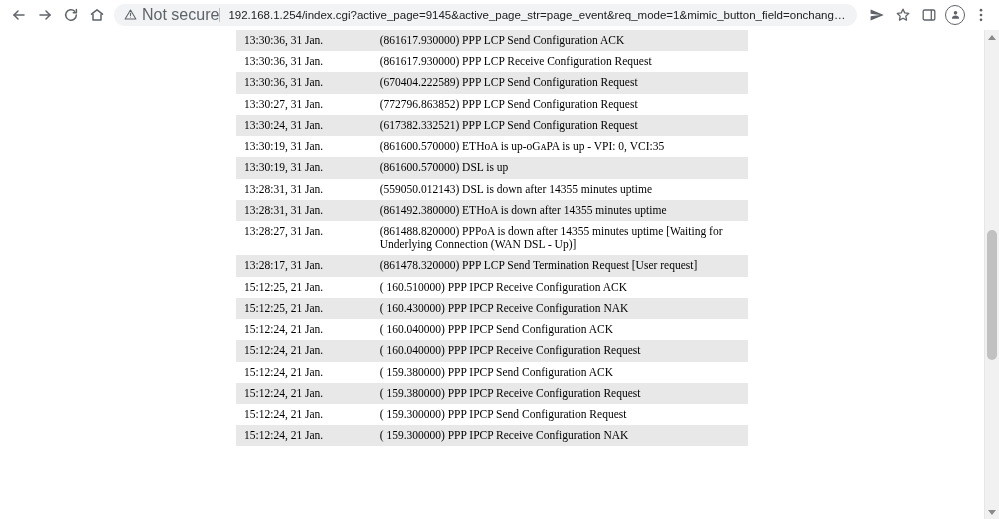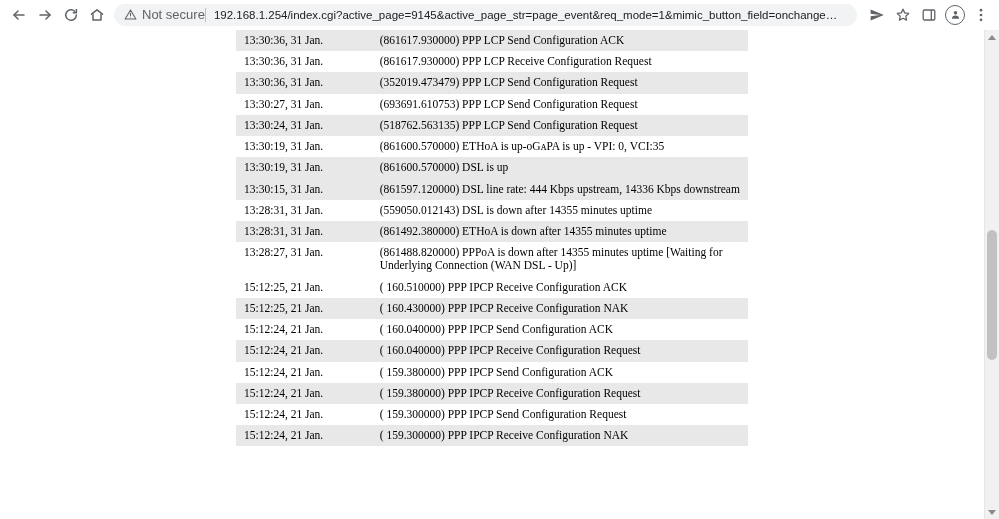--- a/index.html
+++ b/index.html
@@ -73,21 +73,21 @@
   }
   .warn-icon {
     width: 13px;
     height: 13px;
     margin-right: 5px;
     flex: 0 0 auto;
     color: #5f6368;
   }
   .not-secure {
     color: #5f6368;
-    font-size: 13px;
+    font-size: 16px;
     flex: 0 0 auto;
   }
   .omni-divider {
     width: 1px;
     height: 14px;
     background: #bdc1c6;
     margin-right: 8px;
     flex: 0 0 auto;
   }
   .url-text {
@@ -298,53 +298,53 @@
             <tr class="alt">
               <td class="col-time">13:30:36, 31 Jan.</td>
               <td class="col-msg">(861617.930000) PPP LCP Send Configuration ACK</td>
             </tr>
             <tr class="plain">
               <td class="col-time">13:30:36, 31 Jan.</td>
               <td class="col-msg">(861617.930000) PPP LCP Receive Configuration Request</td>
             </tr>
             <tr class="alt">
               <td class="col-time">13:30:36, 31 Jan.</td>
-              <td class="col-msg">(352019.473479) PPP LCP Send Configuration Request</td>
+              <td class="col-msg">(670404.222589) PPP LCP Send Configuration Request</td>
             </tr>
             <tr class="plain">
               <td class="col-time">13:30:27, 31 Jan.</td>
-              <td class="col-msg">(693691.610753) PPP LCP Send Configuration Request</td>
+              <td class="col-msg">(772796.863852) PPP LCP Send Configuration Request</td>
             </tr>
             <tr class="alt">
               <td class="col-time">13:30:24, 31 Jan.</td>
-              <td class="col-msg">(518762.563135) PPP LCP Send Configuration Request</td>
+              <td class="col-msg">(617382.332521) PPP LCP Send Configuration Request</td>
             </tr>
             <tr class="plain">
               <td class="col-time">13:30:19, 31 Jan.</td>
               <td class="col-msg">(861600.570000) ETHoA is up-ᴏGᴀPA is up - VPI: 0, VCI:35</td>
             </tr>
             <tr class="alt">
               <td class="col-time">13:30:19, 31 Jan.</td>
               <td class="col-msg">(861600.570000) DSL is up</td>
             </tr>
-            <tr class="alt">
-              <td class="col-time">13:30:15, 31 Jan.</td>
-              <td class="col-msg">(861597.120000) DSL line rate: 444 Kbps upstream, 14336 Kbps downstream</td>
-            </tr>
             <tr class="plain">
               <td class="col-time">13:28:31, 31 Jan.</td>
               <td class="col-msg">(559050.012143) DSL is down after 14355 minutes uptime</td>
             </tr>
             <tr class="alt">
               <td class="col-time">13:28:31, 31 Jan.</td>
               <td class="col-msg">(861492.380000) ETHoA is down after 14355 minutes uptime</td>
             </tr>
             <tr class="plain">
               <td class="col-time">13:28:27, 31 Jan.</td>
               <td class="col-msg">(861488.820000) PPPoA is down after 14355 minutes uptime [Waiting for Underlying Connection (WAN DSL - Up)]</td>
+            </tr>
+            <tr class="alt">
+              <td class="col-time">13:28:17, 31 Jan.</td>
+              <td class="col-msg">(861478.320000) PPP LCP Send Termination Request [User request]</td>
             </tr>
             <tr class="plain">
               <td class="col-time">15:12:25, 21 Jan.</td>
               <td class="col-msg">( 160.510000) PPP IPCP Receive Configuration ACK</td>
             </tr>
             <tr class="alt">
               <td class="col-time">15:12:25, 21 Jan.</td>
               <td class="col-msg">( 160.430000) PPP IPCP Receive Configuration NAK</td>
             </tr>
             <tr class="plain">

